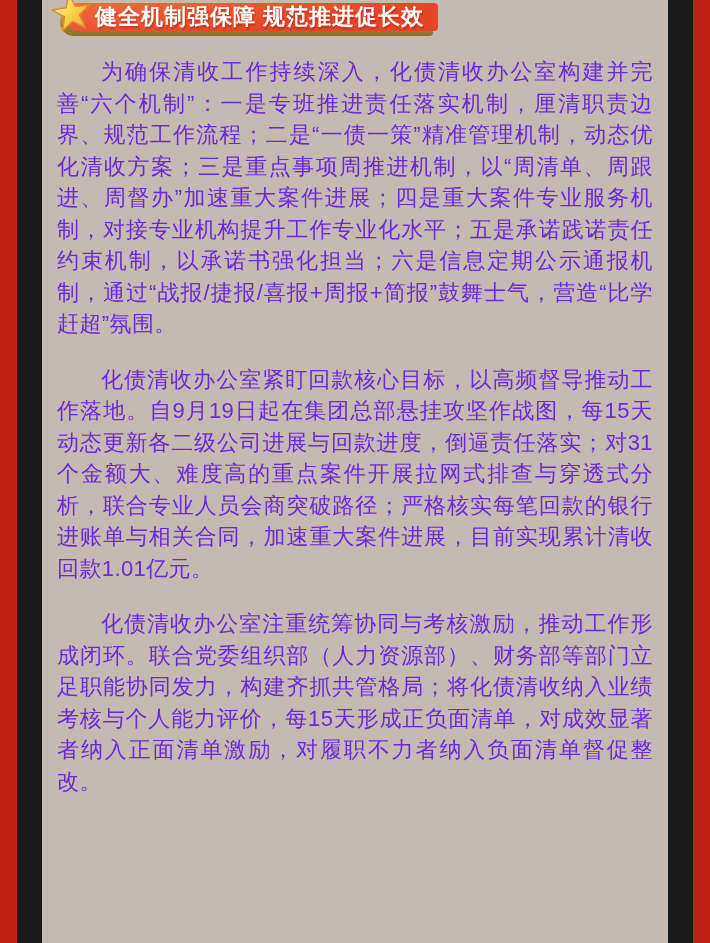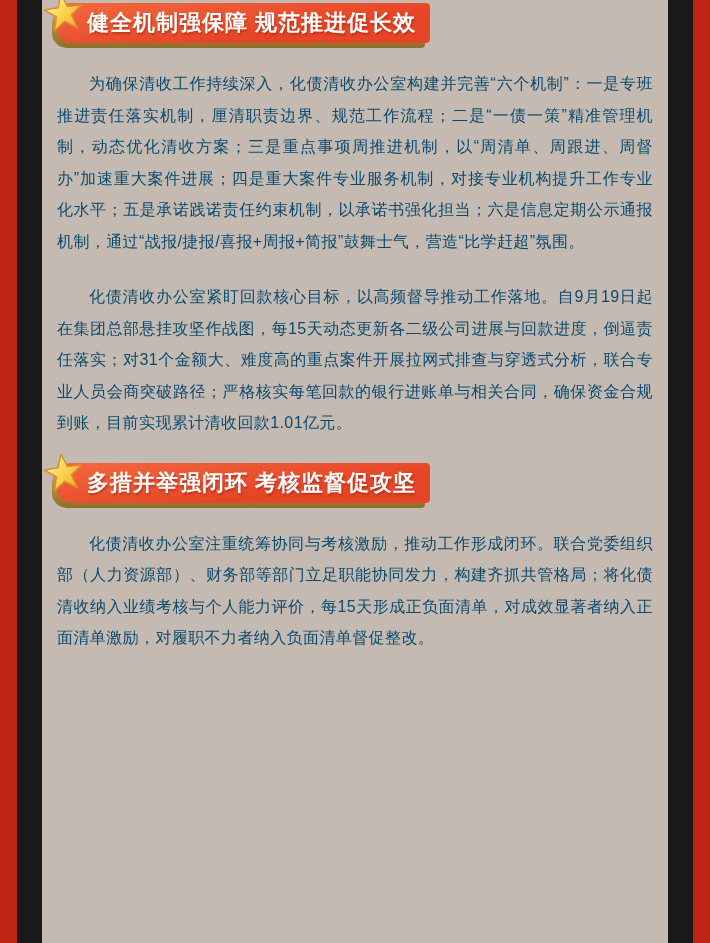--- a/index.html
+++ b/index.html
@@ -17,22 +17,22 @@
   .content {
     position: absolute;
     left: 25px; right: 25px; top: 0; bottom: 0;
     background: #c4bab2;
     padding: 0 15px;
     overflow: hidden;
   }
   .section-banner {
     position: relative;
     width: 373px;
-    height: 40px;
-    margin: 0 0 25px 0;
+    height: 28px;
+    margin: 0 0 25px 8px;
     text-align: center;
   }
   .section-banner.first { margin-top: 3px; }
   .banner-shadow {
     position: absolute;
     left: -5px; top: 5px;
     width: 100%; height: 100%;
     border-radius: 15px 4px 4px 15px;
     background: linear-gradient(180deg, #cfa854 0%, #8f6e2a 100%);
   }
@@ -54,22 +54,22 @@
     white-space: nowrap;
   }
   .star {
     position: absolute;
     left: -14px; top: -11px;
     width: 41px; height: 41px;
     z-index: 2;
     transform: rotate(-8deg);
   }
   .para {
-    color: #0c4a6e;
-    font-size: 16px;
+    color: #6d28d9;
+    font-size: 22px;
     line-height: 31.5px;
     letter-spacing: 0.4px;
     text-align: justify;
     text-indent: 2em;
     margin-bottom: 24px;
   }
 </style>
 </head>
 <body>
 
@@ -90,27 +90,18 @@
       <div class="banner-shadow"></div>
       <div class="banner-body">
         <span class="banner-title">健全机制强保障 规范推进促长效</span>
       </div>
       <svg class="star" viewBox="0 0 40 40">
         <polygon points="20,2 24.6,14.7 38.1,15.1 27.4,23.4 31.2,36.4 20,28.8 8.8,36.4 12.6,23.4 1.9,15.1 15.4,14.7" fill="url(#starGrad)" stroke="#dd8f2e" stroke-width="1.5" stroke-linejoin="round"></polygon>
       </svg>
     </div>
     <p class="para">为确保清收工作持续深入，化债清收办公室构建并完善“六个机制”：一是专班推进责任落实机制，厘清职责边界、规范工作流程；二是“一债一策”精准管理机制，动态优化清收方案；三是重点事项周推进机制，以“周清单、周跟进、周督办”加速重大案件进展；四是重大案件专业服务机制，对接专业机构提升工作专业化水平；五是承诺践诺责任约束机制，以承诺书强化担当；六是信息定期公示通报机制，通过“战报/捷报/喜报+周报+简报”鼓舞士气，营造“比学赶超”氛围。</p>
 
-    <p class="para">化债清收办公室紧盯回款核心目标，以高频督导推动工作落地。自9月19日起在集团总部悬挂攻坚作战图，每15天动态更新各二级公司进展与回款进度，倒逼责任落实；对31个金额大、难度高的重点案件开展拉网式排查与穿透式分析，联合专业人员会商突破路径；严格核实每笔回款的银行进账单与相关合同，确保资金合规到账，目前实现累计清收回款1.01亿元。</p>
+    <p class="para">化债清收办公室紧盯回款核心目标，以高频督导推动工作落地。自9月19日起在集团总部悬挂攻坚作战图，每15天动态更新各二级公司进展与回款进度，倒逼责任落实；对31个金额大、难度高的重点案件开展拉网式排查与穿透式分析，联合专业人员会商突破路径；严格核实每笔回款的银行进账单与相关合同，加速重大案件进展，目前实现累计清收回款1.01亿元。</p>
 
-    <div class="section-banner">
-      <div class="banner-shadow"></div>
-      <div class="banner-body">
-        <span class="banner-title">多措并举强闭环 考核监督促攻坚</span>
-      </div>
-      <svg class="star" viewBox="0 0 40 40">
-        <polygon points="20,2 24.6,14.7 38.1,15.1 27.4,23.4 31.2,36.4 20,28.8 8.8,36.4 12.6,23.4 1.9,15.1 15.4,14.7" fill="url(#starGrad)" stroke="#dd8f2e" stroke-width="1.5" stroke-linejoin="round"></polygon>
-      </svg>
-    </div>
     <p class="para">化债清收办公室注重统筹协同与考核激励，推动工作形成闭环。联合党委组织部（人力资源部）、财务部等部门立足职能协同发力，构建齐抓共管格局；将化债清收纳入业绩考核与个人能力评价，每15天形成正负面清单，对成效显著者纳入正面清单激励，对履职不力者纳入负面清单督促整改。</p>
 
   </div>
 </div>
 
 </body></html>

